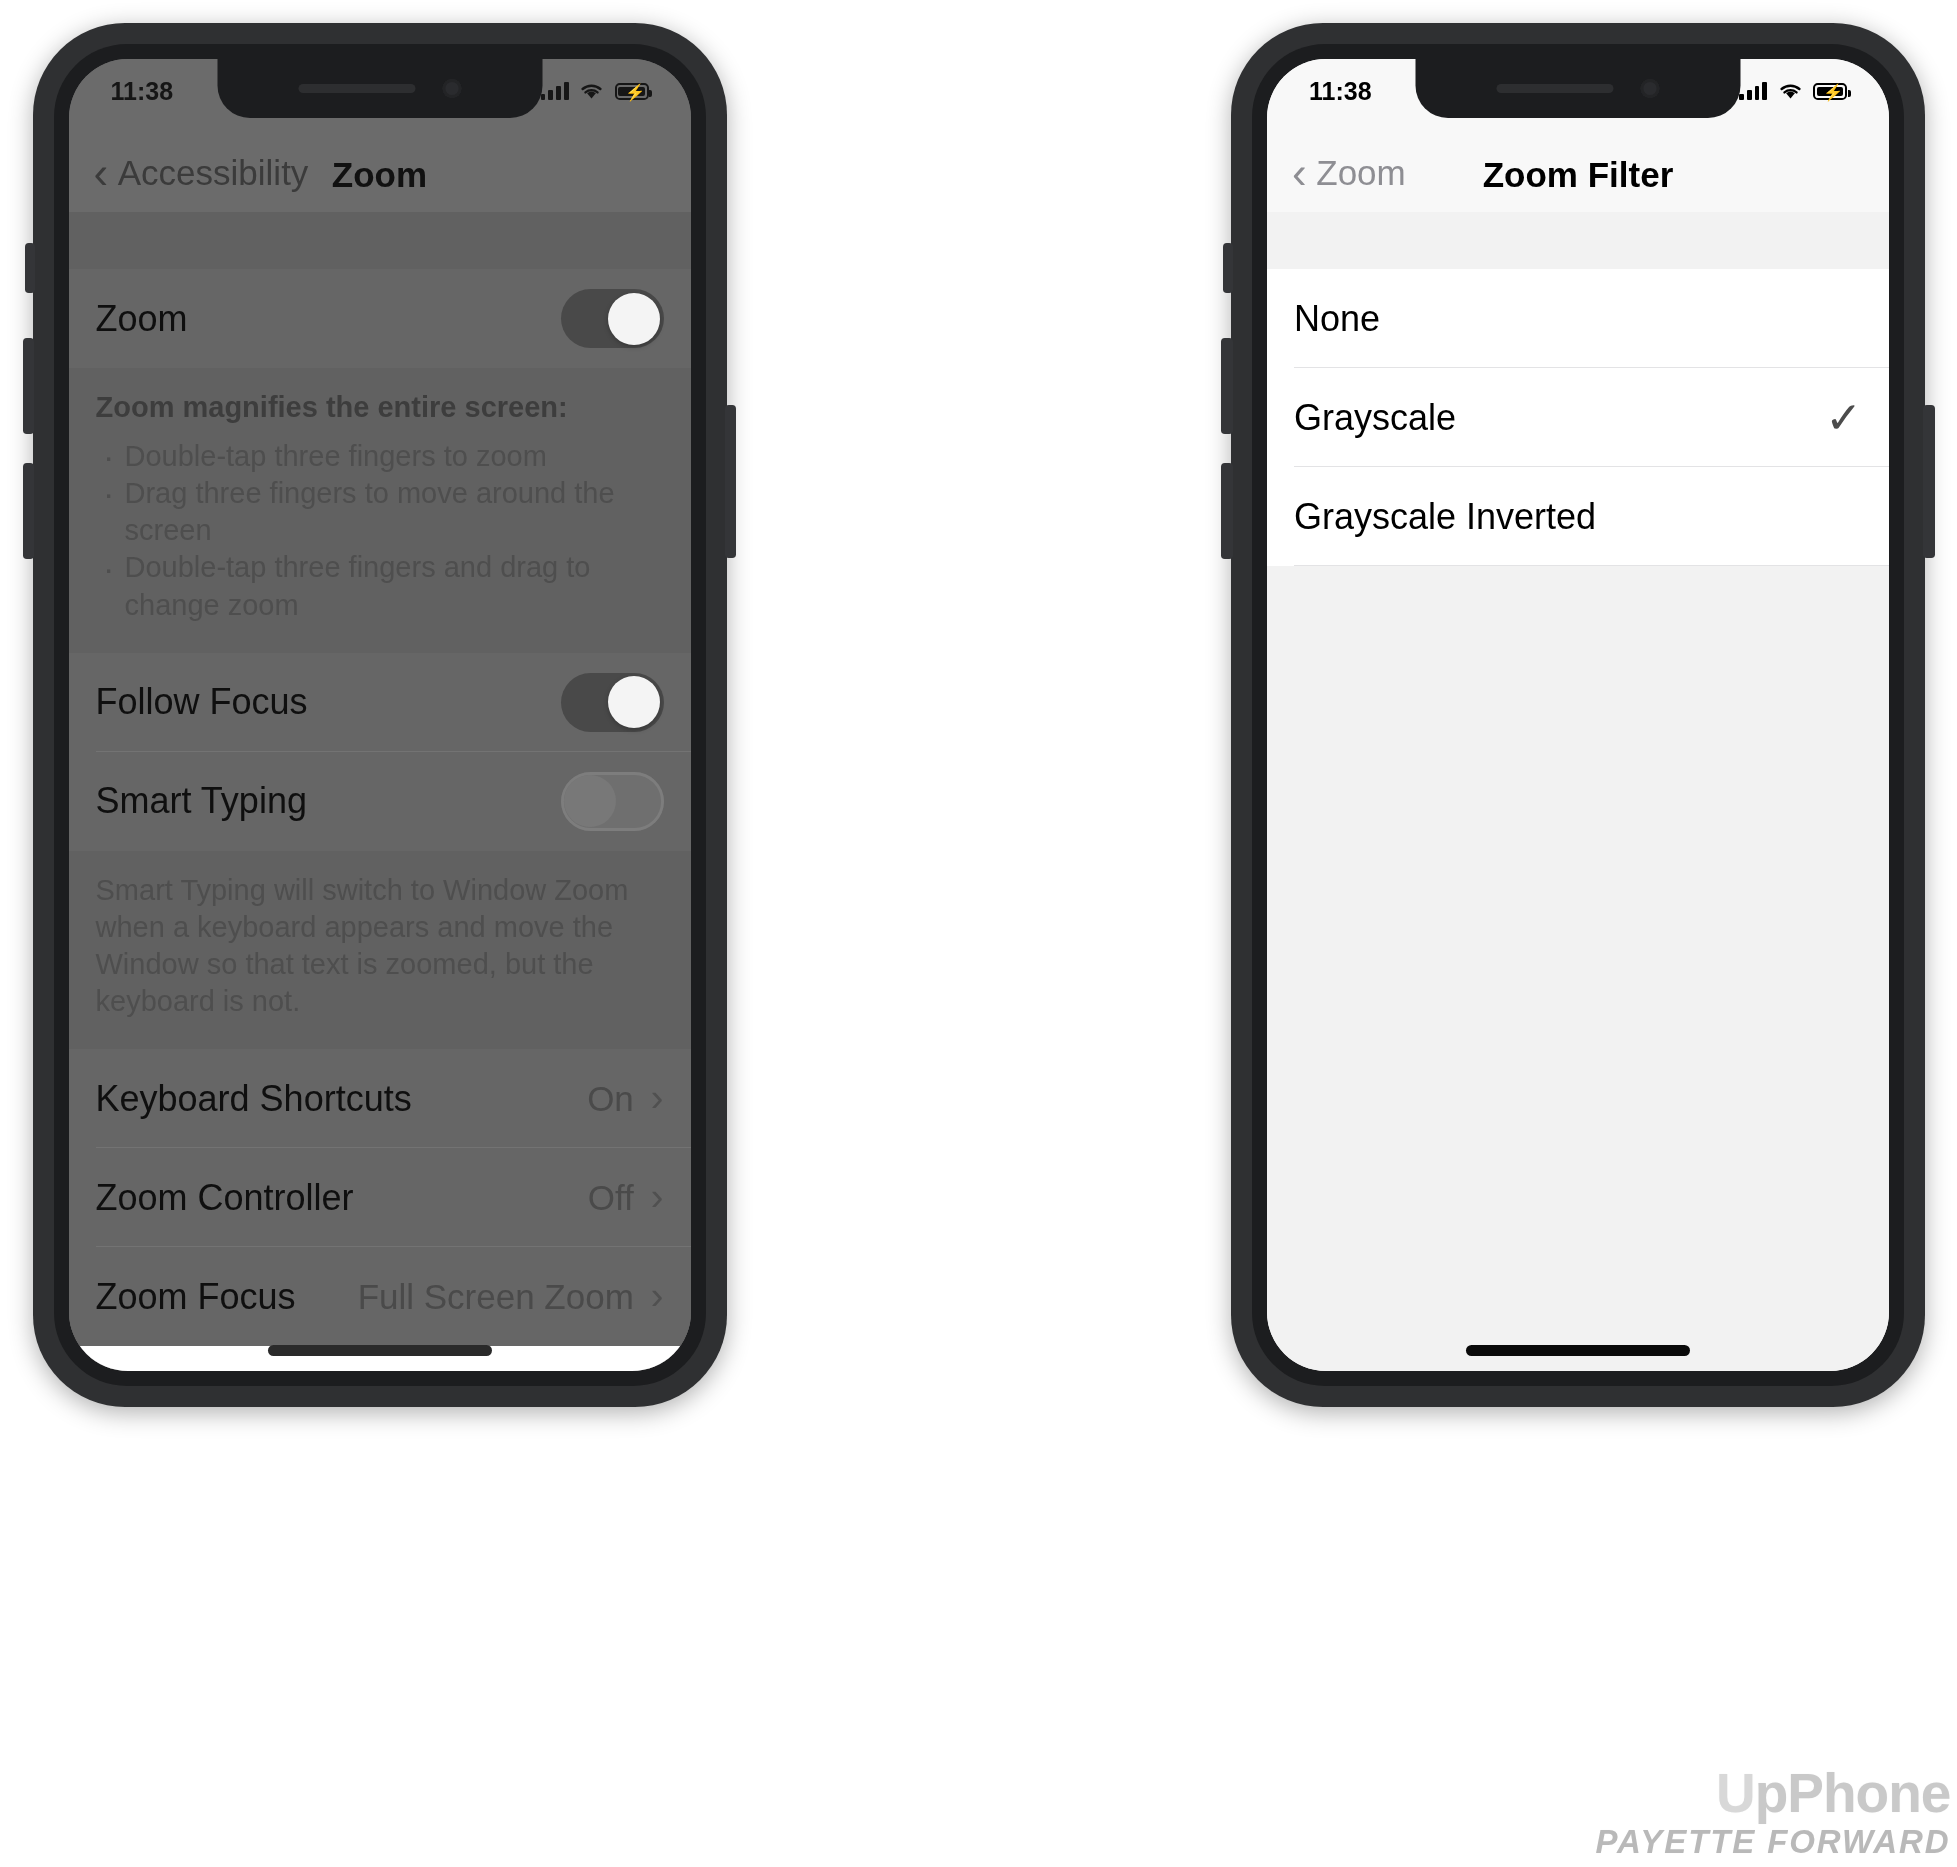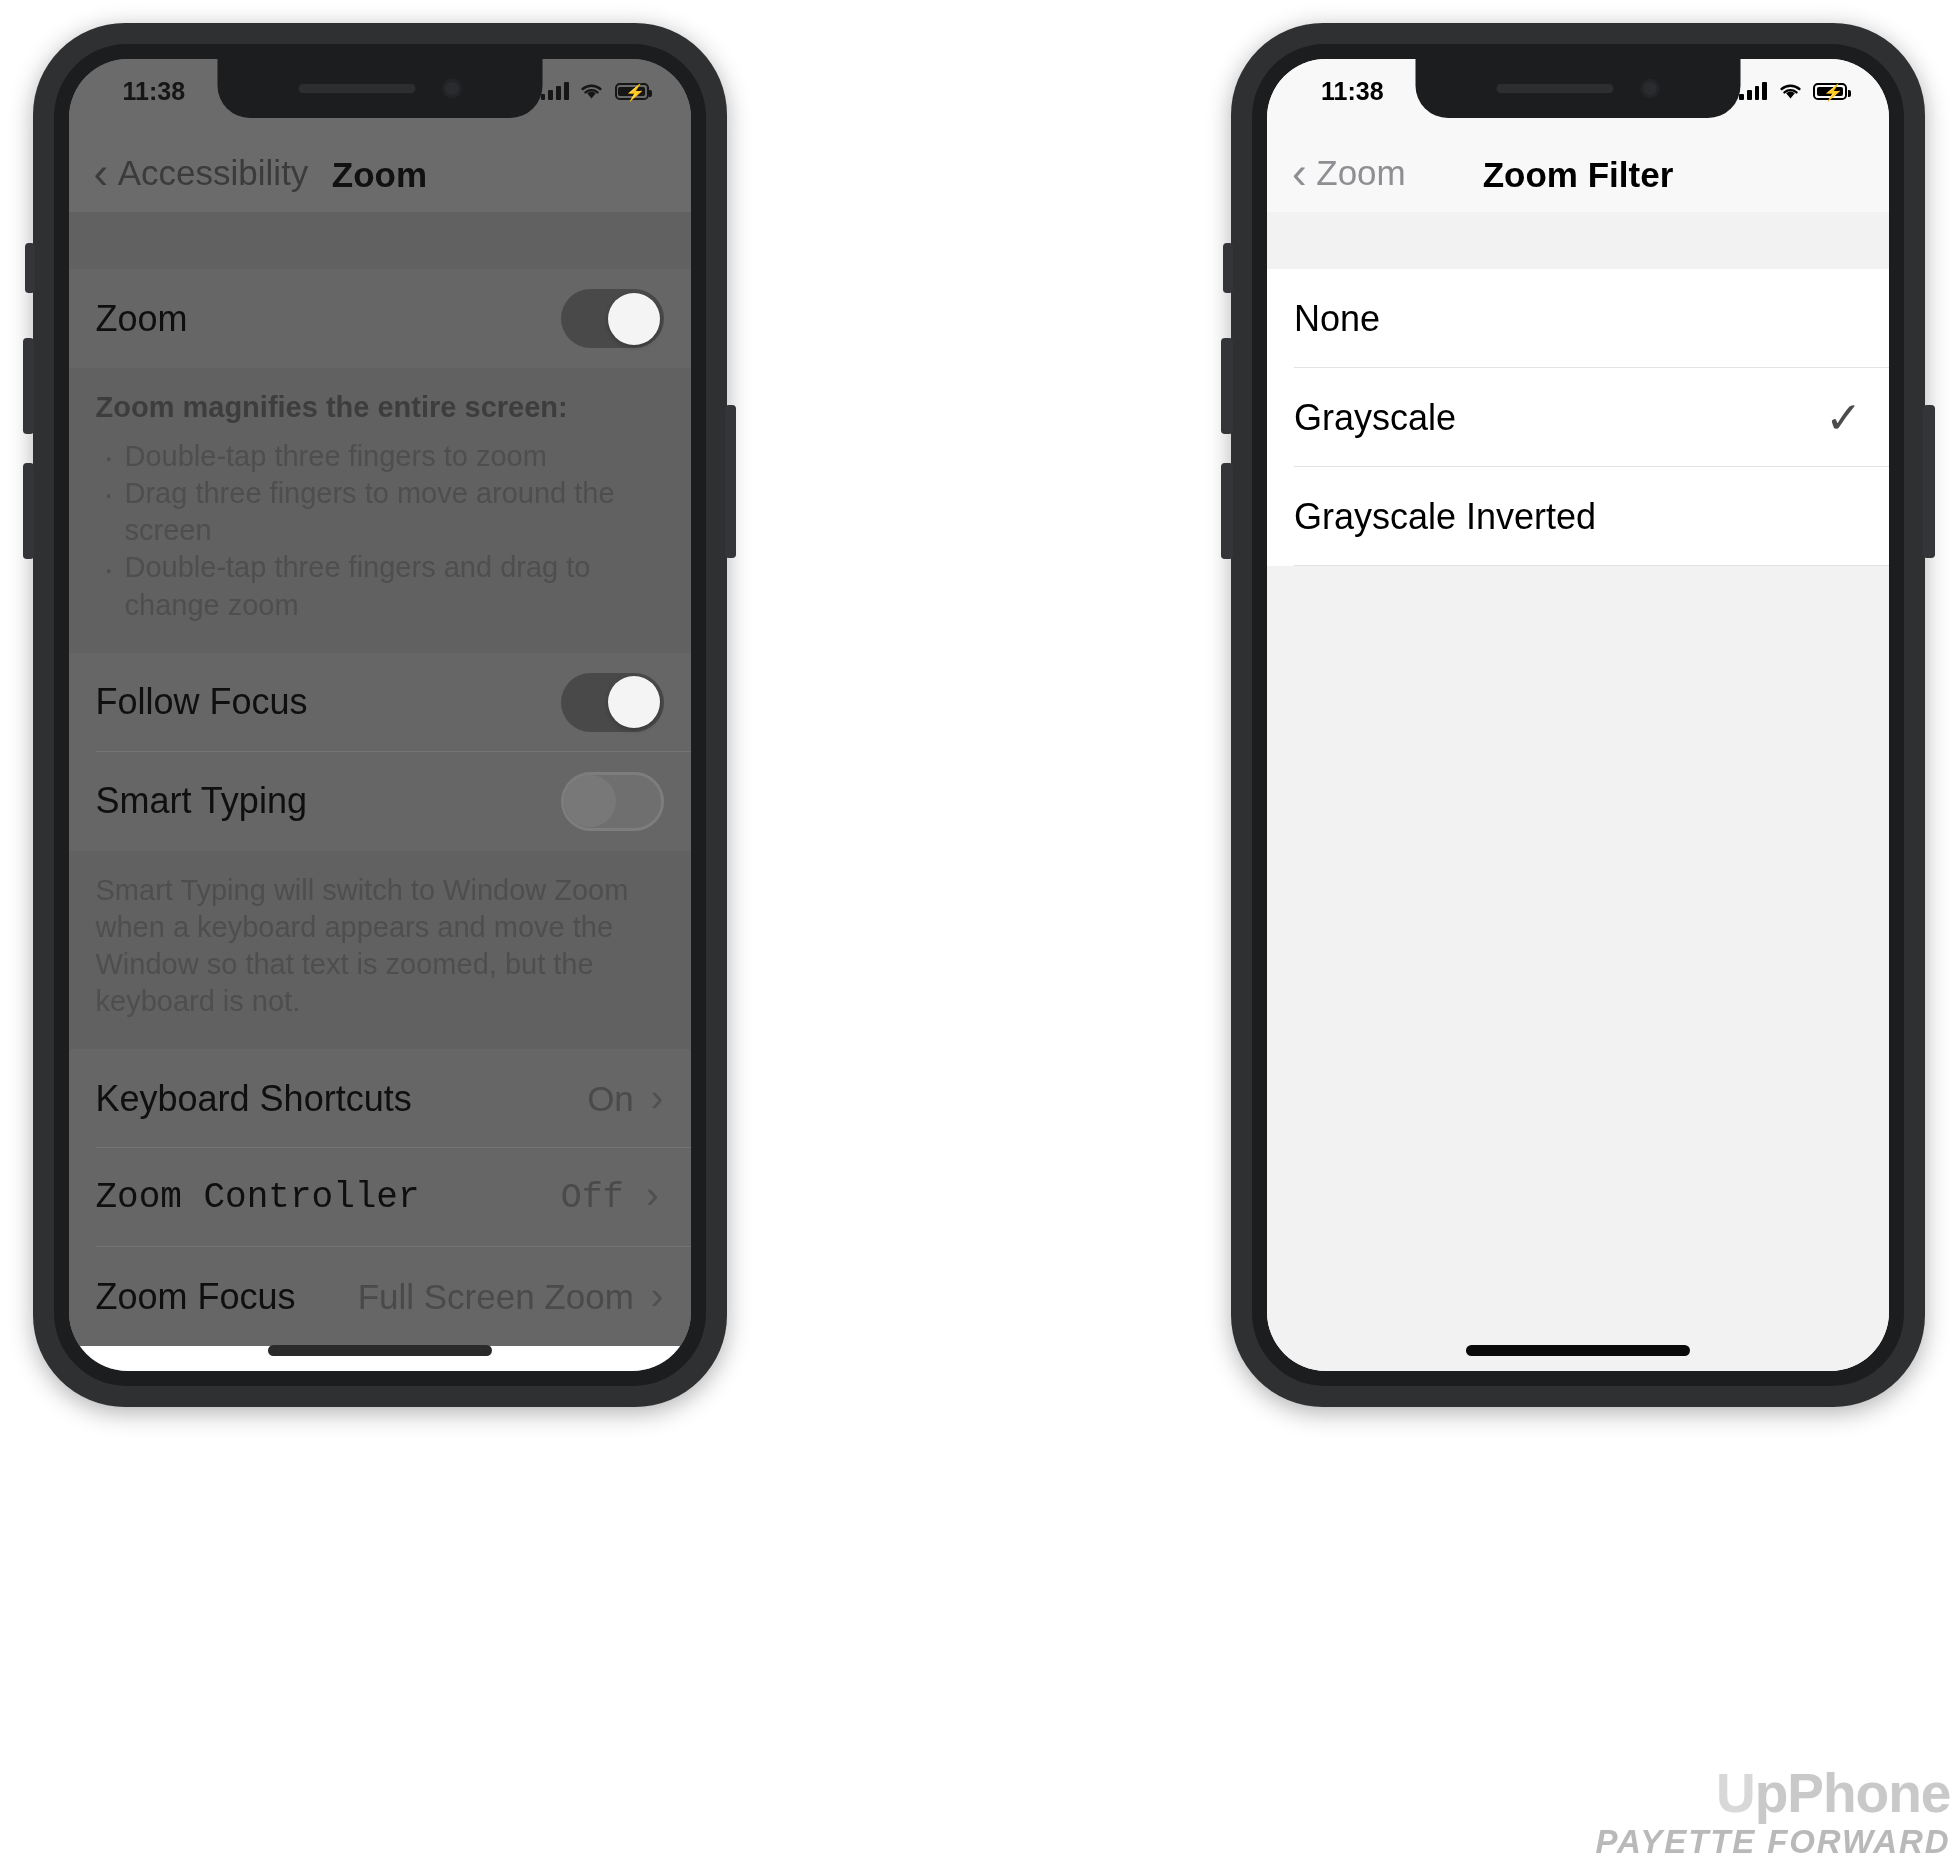--- a/index.html
+++ b/index.html
@@ -40,21 +40,21 @@
     background: #1c1d1f;
     border-bottom-left-radius: 32.5px; border-bottom-right-radius: 32.5px;
     z-index: 7;
     display: flex; align-items: center; justify-content: center; gap: 27px;
   }
   .speaker { width: 117px; height: 9.6px; border-radius: 5.7px; background: #2d2e30; }
   .camera { width: 19px; height: 19px; border-radius: 50%; background:#2a2b2e; box-shadow: inset 0 0 0 2.9px #232426; }
 
   
   .statusbar {
-    position: absolute; top: 0; left: 12px; right: 0; height: 59px;
+    position: absolute; top: 0; left: 0; right: 0; height: 59px;
     display: flex; align-items: center; justify-content: space-between;
     padding: 5.7px 42px 0 42px;
     z-index: 6; font-size: 25px; font-weight: bold;
   }
   .sb-right { display: flex; align-items: center; gap: 10.5px; }
   .sig { display: flex; align-items: flex-end; gap: 2.9px; height: 18px; }
   .sig i { width: 4.8px; background: currentColor; border-radius: 1px; display:block; }
   .sig i:nth-child(1){height:6.7px}.sig i:nth-child(2){height:10.5px}
   .sig i:nth-child(3){height:14.3px}.sig i:nth-child(4){height:18px}
   .batt { width: 34px; height: 17px; border: 2.4px solid currentColor; border-radius: 4.8px; position: relative; }
@@ -230,21 +230,21 @@
         </div>
         <div class="footnote">Smart Typing will switch to Window Zoom when a keyboard appears and move the Window so that text is zoomed, but the keyboard is not.</div>
 
         <div class="grp">
           <div class="row" style="height:99px;">
             <span class="row-label">Keyboard Shortcuts</span>
             <span class="row-value">On</span>
             <span class="chev">›</span>
             <span class="sep"></span>
           </div>
-          <div class="row" style="height:99px;font-family:Liberation Mono, monospace;">
+          <div class="row" style="height:99px;">
             <span class="row-label">Zoom Controller</span>
             <span class="row-value">Off</span>
             <span class="chev">›</span>
             <span class="sep"></span>
           </div>
           <div class="row" style="height:99px;">
             <span class="row-label">Zoom Focus</span>
             <span class="row-value">Full Screen Zoom</span>
             <span class="chev">›</span>
           </div>

